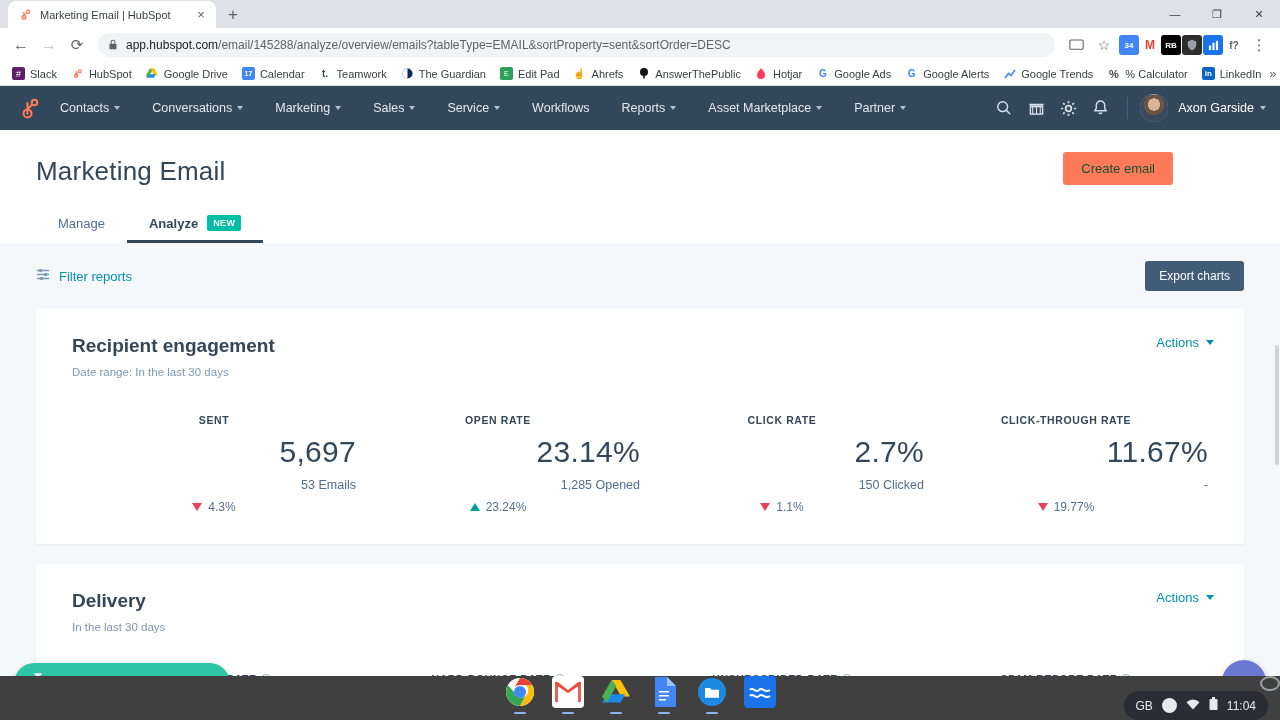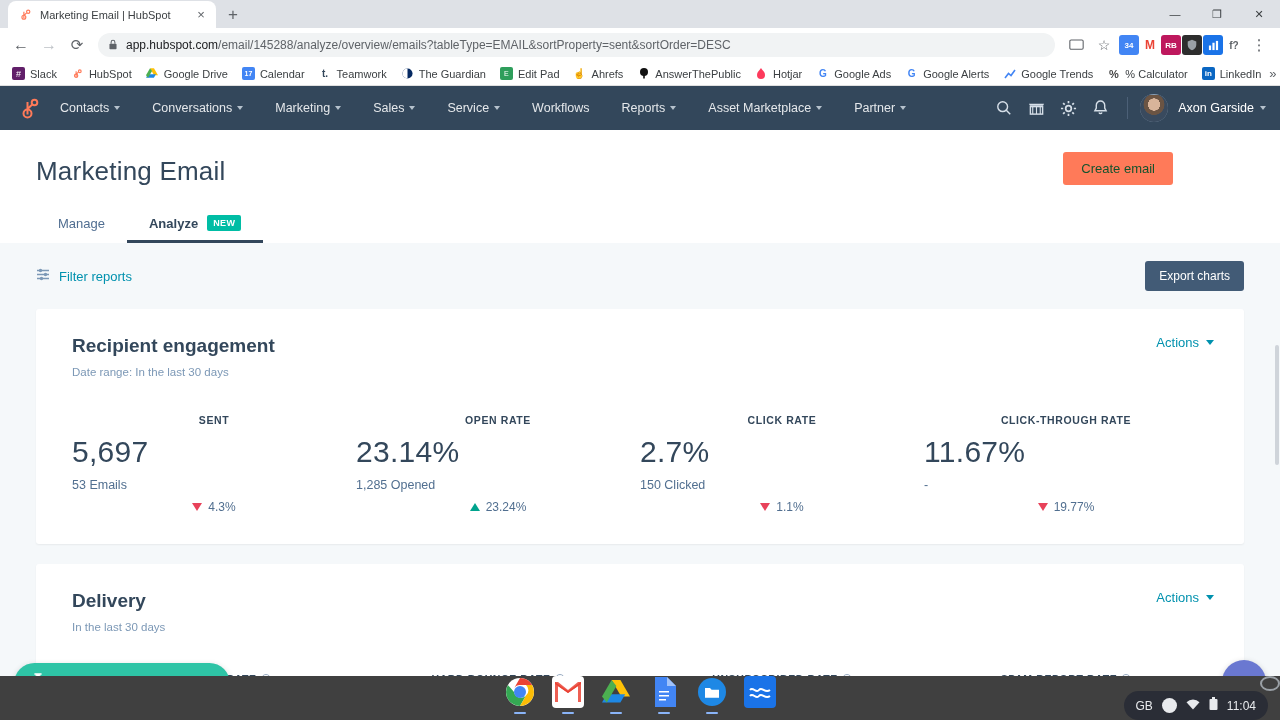--- a/index.html
+++ b/index.html
@@ -74,21 +74,21 @@
   .filter-link { display: flex; align-items: center; gap: 9px; font-size: 13px; color: #0091ae; }
   .export-btn { margin-left: auto; background: #425b76; color: #fff; font-size: 12px; padding: 8px 14px; border-radius: 3px; border: none; }
 
   .card { background: #fff; border-radius: 3px; margin: 8px 36px 0 36px; padding: 26px 36px 30px 36px; position: relative; box-shadow: 0 1px 2px rgba(0,0,0,.06); }
   .card-title { font-size: 19px; font-weight: bold; color: #33475b; }
   .card-sub { font-size: 11.5px; color: #7c98b6; margin-top: 9px; }
   .actions-link { position: absolute; right: 30px; top: 26px; font-size: 13px; color: #0091ae; display: flex; align-items: center; gap: 7px; }
   .caret-teal { width: 0; height: 0; border-left: 4px solid transparent; border-right: 4px solid transparent; border-top: 5px solid #0091ae; }
 
   .metrics { display: flex; margin-top: 36px; }
-  .metric { flex: 1; text-align: left; }
+  .metric { flex: 1; text-align: right; }
   .metric-label { font-size: 10.5px; color: #33475b; letter-spacing: .6px; font-weight: 600; display: flex; align-items: center; justify-content: center; gap: 4px; }
   .metric-value { font-size: 30px; font-weight: 300; color: #33475b; margin-top: 9px; letter-spacing: .3px; }
   .metric-sub { font-size: 12.5px; color: #516f90; margin-top: 9px; }
   .metric-delta { font-size: 12px; margin-top: 8px; display: flex; align-items: center; justify-content: center; gap: 6px; }
   .tri-down { width: 0; height: 0; border-left: 5px solid transparent; border-right: 5px solid transparent; border-top: 8px solid #e8425a; }
   .tri-up { width: 0; height: 0; border-left: 5px solid transparent; border-right: 5px solid transparent; border-bottom: 8px solid #00a38d; }
   .delta-text { color: #516f90; }
   .info-i { width: 10px; height: 10px; border-radius: 50%; border: 1px solid #99acc2; color: #99acc2; font-size: 7px; display: inline-flex; align-items: center; justify-content: center; font-weight: normal; }
 
   .beta-pill {
@@ -156,21 +156,21 @@
     </div>
     <div class="tb-icon">
       <svg width="15" height="12" viewBox="0 0 18 14">
           <rect x="1" y="1" width="16" height="11" rx="1.5" fill="none" stroke="#5f6368" stroke-width="1.3"></rect>
         </svg>
     </div>
     <div class="tb-icon" style="font-size:14px;">☆</div>
     <div class="ext-row">
       <div class="ext" style="background:#4285f4;">34</div>
       <div class="ext" style="background:#fff;color:#ea4335;font-size:12px;">M</div>
-      <div class="ext" style="background:#be185d;">RB</div>
+      <div class="ext" style="background:#000000;">RB</div>
       <div class="ext" style="background:#2d2d2d;">
         <svg width="12" height="12" viewBox="0 0 14 14">
             <path d="M7 1 L12 3 v4c0 3-2.3 5.3-5 6-2.7-.7-5-3-5-6V3z" fill="#9aa0a6"></path>
           </svg>
       </div>
       <div class="ext" style="background:#1a73e8;">
         <svg width="11" height="11" viewBox="0 0 12 12">
             <rect x="1" y="6" width="2.4" height="5" fill="#fff"></rect>
             <rect x="4.8" y="3" width="2.4" height="8" fill="#fff"></rect>
             <rect x="8.6" y="1" width="2.4" height="10" fill="#fff"></rect>

